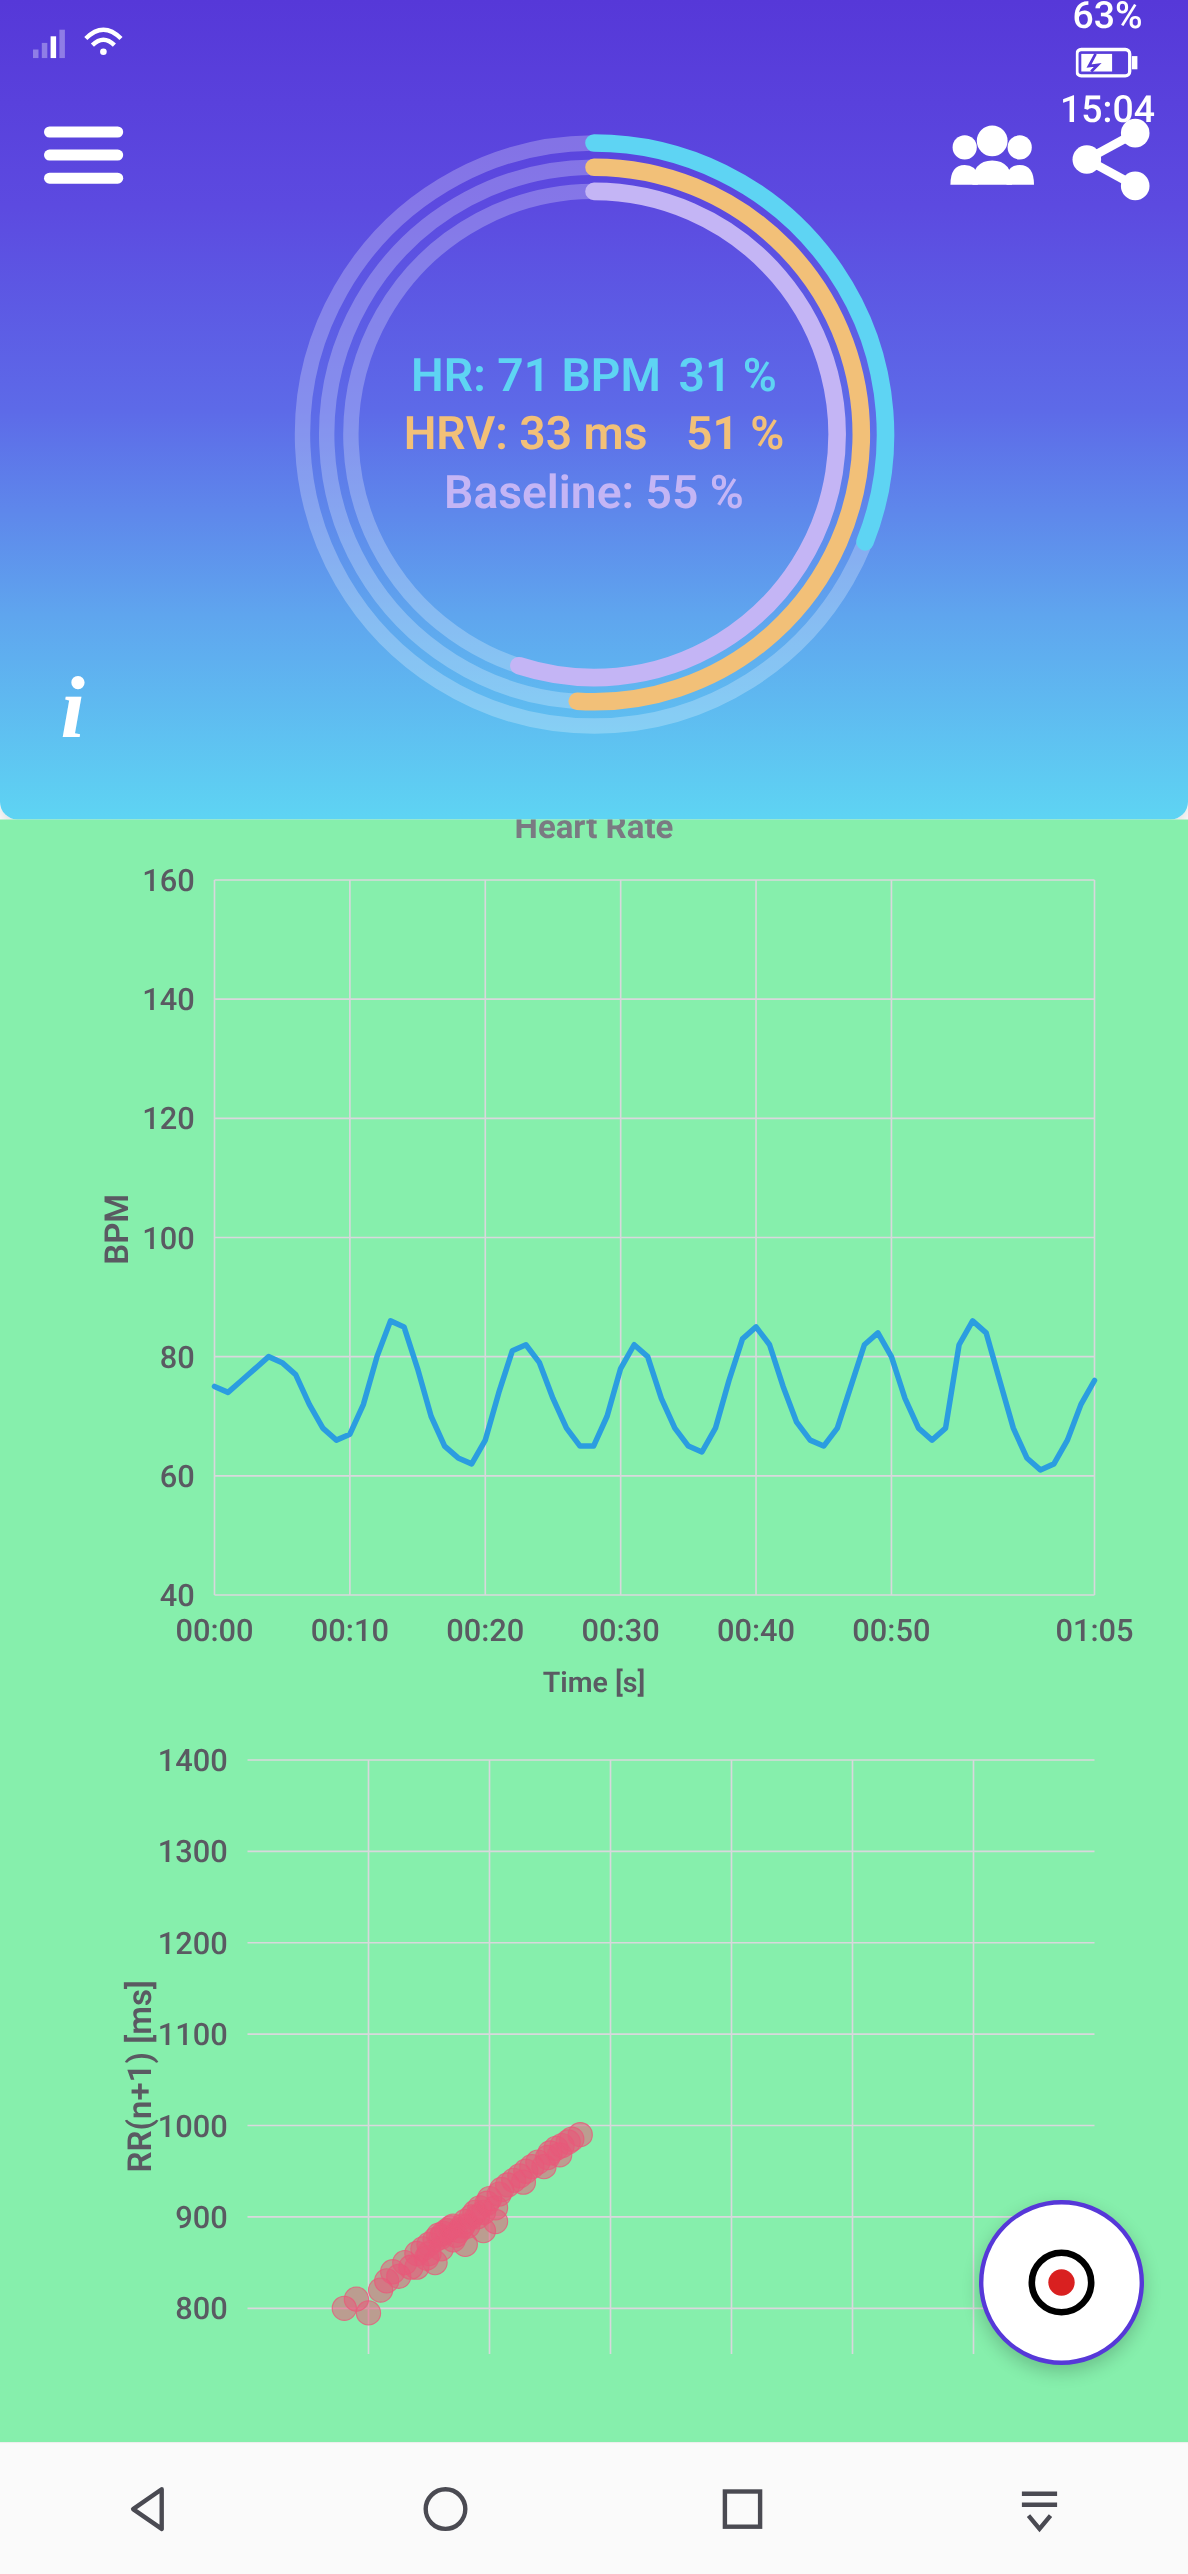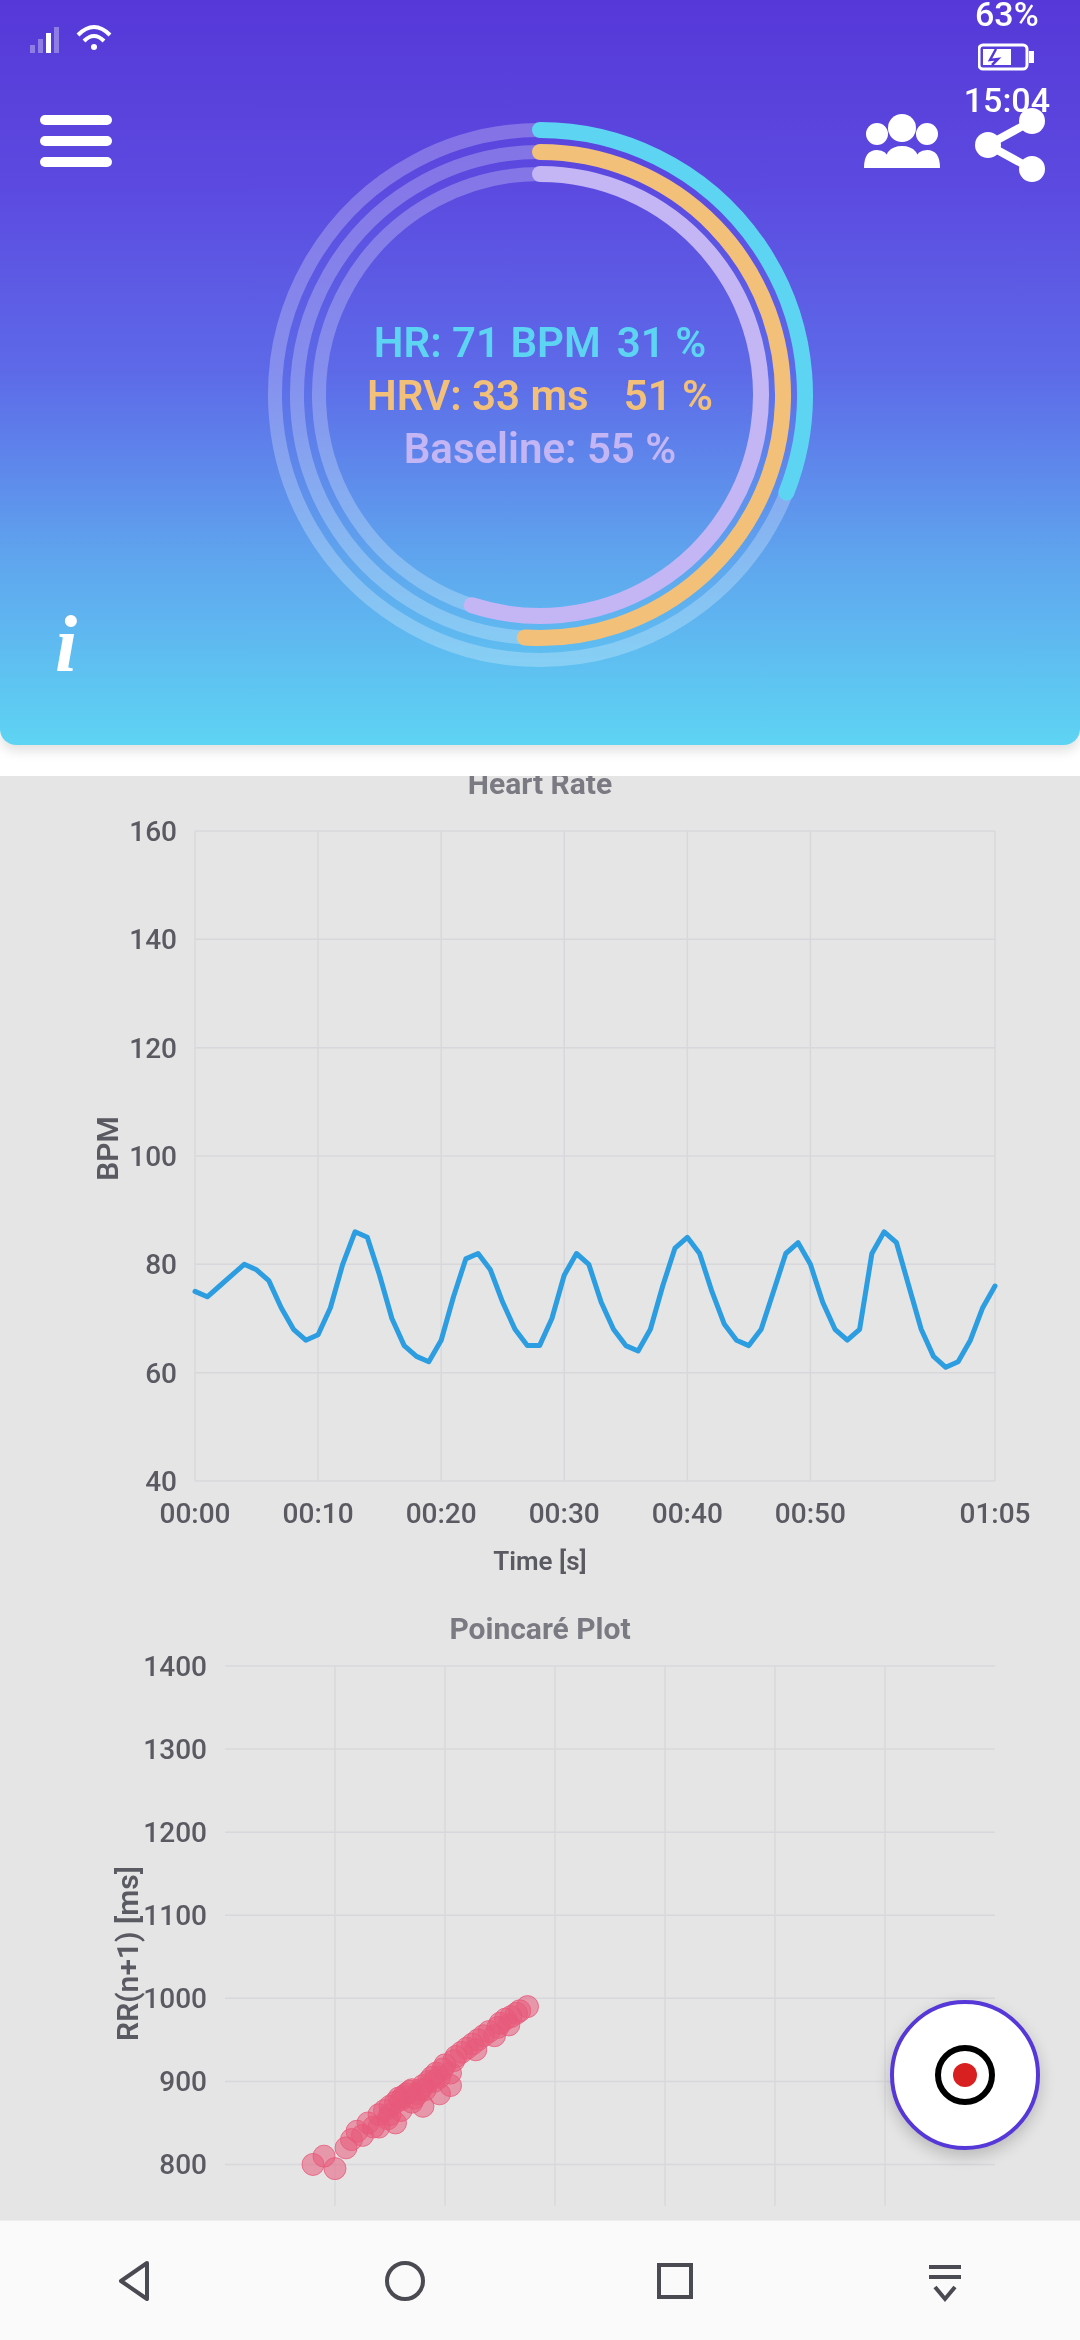--- a/index.html
+++ b/index.html
@@ -21,21 +21,21 @@
   
   
   .gauge-wrap { position: absolute; top: 115px; left: 50%; transform: translateX(-50%); width: 560px; height: 560px; }
   .gauge-text { position: absolute; top: 50%; left: 50%; transform: translate(-50%, -50%); text-align: center; white-space: nowrap; }
   .gauge-row { display: flex; justify-content: center; align-items: baseline; gap: 35px; font-size: 42px; font-weight: 600; margin: 4px 0; }
   .row-hr { color: #5ed4f3; gap: 16px; }
   .row-hrv { color: #f2c078; }
   .row-baseline { color: #c4b5f5; }
   
   
-  .content { position: absolute; top: 745px; left: 0; right: 0; bottom: 120px; background: #e5e5e5; overflow: hidden; margin-top: 31px; }
+  .content { position: absolute; top: 745px; left: 0; right: 0; bottom: 120px; background: #86efac; overflow: hidden; }
   
   
   .chart-section { position: relative; }
   .chart-title { text-align: center; font-size: 30px; font-weight: 700; color: #7a7a82; }
   .chart-svg { display: block; }
   .axis-label-y { position: absolute; transform: rotate(-90deg); transform-origin: center; font-size: 30px; font-weight: 600; color: #5a5a62; }
   .axis-label-x { text-align: center; font-size: 26px; font-weight: 600; color: #5a5a62; }
   .tick-label { font-size: 28px; fill: #5a5a62; font-weight: 500; }
 
   
@@ -169,21 +169,20 @@
           <text x="810.3846153846155" y="722" text-anchor="middle" class="tick-label">00:50</text>
           <line x1="995" x2="995" y1="30" y2="680" stroke="#d8d8dc" stroke-width="1.5"></line>
           <text x="995" y="722" text-anchor="middle" class="tick-label">01:05</text>
           <path d="M 195.0 490.4 L 207.3 495.8 L 219.6 485.0 L 231.9 474.2 L 244.2 463.3 L 256.5 468.8 L 268.8 479.6 L 281.2 506.7 L 293.5 528.3 L 305.8 539.2 L 318.1 533.8 L 330.4 506.7 L 342.7 463.3 L 355.0 430.8 L 367.3 436.3 L 379.6 474.2 L 391.9 517.5 L 404.2 544.6 L 416.5 555.4 L 428.8 560.8 L 441.2 539.2 L 453.5 495.8 L 465.8 457.9 L 478.1 452.5 L 490.4 468.8 L 502.7 501.3 L 515.0 528.3 L 527.3 544.6 L 539.6 544.6 L 551.9 517.5 L 564.2 474.2 L 576.5 452.5 L 588.8 463.3 L 601.2 501.3 L 613.5 528.3 L 625.8 544.6 L 638.1 550.0 L 650.4 528.3 L 662.7 485.0 L 675.0 447.1 L 687.3 436.3 L 699.6 452.5 L 711.9 490.4 L 724.2 522.9 L 736.5 539.2 L 748.8 544.6 L 761.2 528.3 L 773.5 490.4 L 785.8 452.5 L 798.1 441.7 L 810.4 463.3 L 822.7 501.3 L 835.0 528.3 L 847.3 539.2 L 859.6 528.3 L 871.9 452.5 L 884.2 430.8 L 896.5 441.7 L 908.8 485.0 L 921.2 528.3 L 933.5 555.4 L 945.8 566.3 L 958.1 560.8 L 970.4 539.2 L 982.7 506.7 L 995.0 485.0 " stroke="#2b9de0" stroke-width="5" fill="none" stroke-linejoin="round" stroke-linecap="round"></path>
         </svg>
     </div>
     <div class="axis-label-x" style="margin-top:-25px;">Time [s]</div>
   </div>
 
   <div class="chart-section" style="margin-top:35px;">
-    <div class="chart-title">Poincaré Plot</div>
     <div style="position:relative;">
       <div class="axis-label-y" style="left:40px; top:290px;">RR(n+1) [ms]</div>
       <svg id="poincare-chart" class="chart-svg" width="1080" height="600">
           <line x1="225" x2="995" y1="518.4615384615386" y2="518.4615384615386" stroke="#d8d8dc" stroke-width="1.5"></line>
           <text x="207" y="528.4615384615386" text-anchor="end" class="tick-label">800</text>
           <line x1="225" x2="995" y1="435.38461538461536" y2="435.38461538461536" stroke="#d8d8dc" stroke-width="1.5"></line>
           <text x="207" y="445.38461538461536" text-anchor="end" class="tick-label">900</text>
           <line x1="225" x2="995" y1="352.3076923076923" y2="352.3076923076923" stroke="#d8d8dc" stroke-width="1.5"></line>
           <text x="207" y="362.3076923076923" text-anchor="end" class="tick-label">1000</text>
           <line x1="225" x2="995" y1="269.2307692307693" y2="269.2307692307693" stroke="#d8d8dc" stroke-width="1.5"></line>

